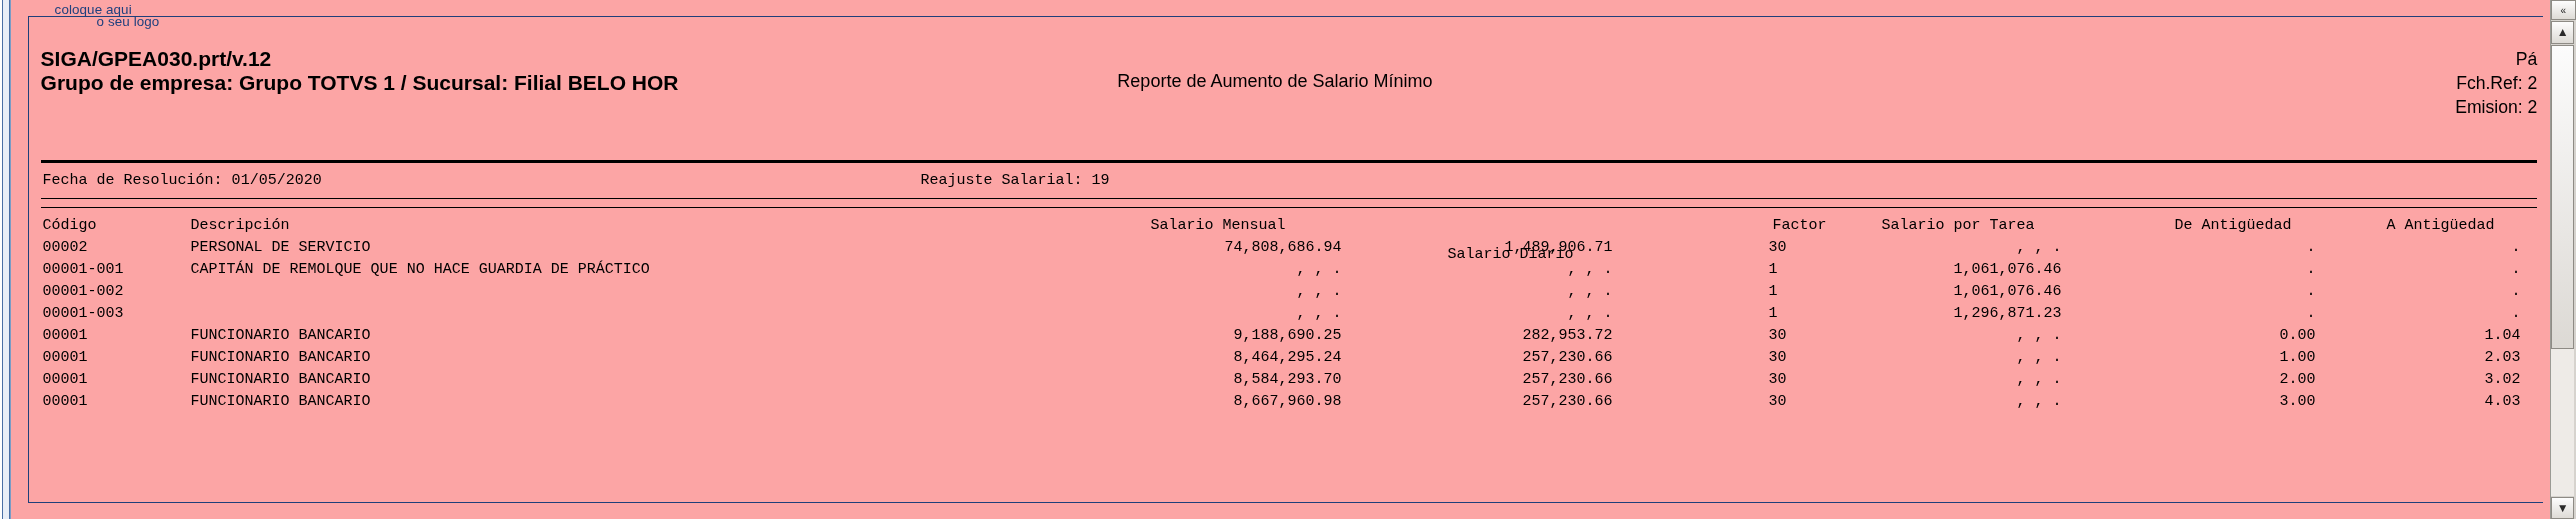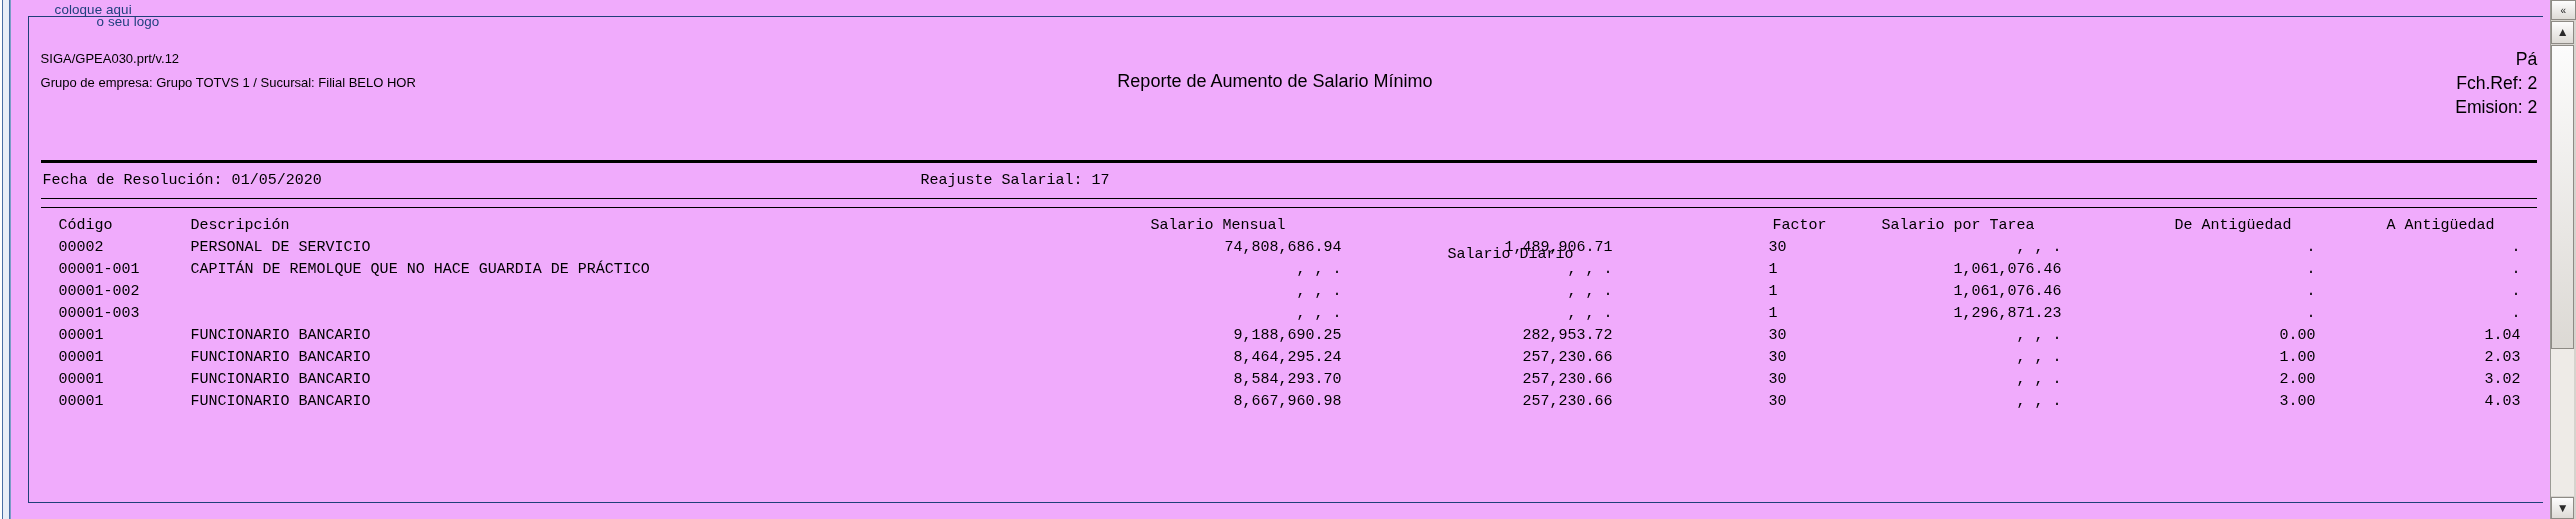--- a/index.html
+++ b/index.html
@@ -92,21 +92,21 @@
     font-size: 10px;
     color: #1b1b1b;
     cursor: pointer;
   }
 
   
   .page {
     position: absolute;
     left: 10.6px; top: 0;
     right: 26px; bottom: 0;
-    background: #f0abfc;
+    background: #fca5a5;
     overflow: hidden;
   }
 
   
   .page-top-rule {
     position: absolute;
     left: 17px; top: 15.5px;
     right: 7px;
     height: 1.4px;
     background: #1f3f7a;
@@ -142,23 +142,24 @@
   .hdr {
     position: absolute;
     left: 30px;
     top: 47px;
     right: 12.7px;
     height: 85px;
   }
   .hdr-left {
     position: absolute;
     left: 0; top: 0;
-    font-size: 13px;
+    font-size: 21px;
     color: #000;
     line-height: 24px;
+    font-weight: bold;
   }
   .hdr-center {
     position: absolute;
     left: 0; right: 0; top: 24px;
     text-align: center;
     font-size: 18px;
     color: #000;
   }
   .hdr-center-inner {
     display: inline-block;
@@ -213,21 +214,21 @@
   .trow {
     position: relative;
     height: 22px;
   }
   .trow.head { font-size: 15px; }
   .cell {
     position: absolute;
     top: 0;
   }
   
-  .c-cod    { left: 16px; }
+  .c-cod    { left: 0px; }
   .c-desc   { left: 148px; }
   .c-mens   { left: 1101px; text-align: right; width: 198px; }
   .c-diar   { left: 1394px; text-align: right; width: 176px; }
   .c-fact   { left: 1726px; text-align: left; width: 49px; }
   .c-tarea  { left: 1835px; text-align: right; width: 184px; }
   .c-deant  { left: 2132px; text-align: right; width: 141px; }
   .c-aant   { left: 2337px; text-align: right; width: 141px; }
 
   
   .trow.head .c-mens  { left: 1108px; text-align: left; width: auto; }
@@ -270,21 +271,21 @@
         <div>Fch.Ref: 2</div>
         <div>Emision: 2</div>
       </div>
     </div>
 
     <div class="rule thick" style="top: 160px;"></div>
     <div class="rule thin" style="top: 198px;"></div>
 
     <div class="band">
       <span class="b-res">Fecha de Resolución: 01/05/2020</span>
-      <span class="b-reaj">Reajuste Salarial: 17</span>
+      <span class="b-reaj">Reajuste Salarial: 19</span>
     </div>
 
     <div class="rule thin" style="top: 207px;"></div>
 
     <div class="tbl">
 
       <div class="trow head">
         <span class="cell c-cod">Código</span>
         <span class="cell c-desc">Descripción</span>
         <span class="cell c-mens">Salario Mensual</span>

